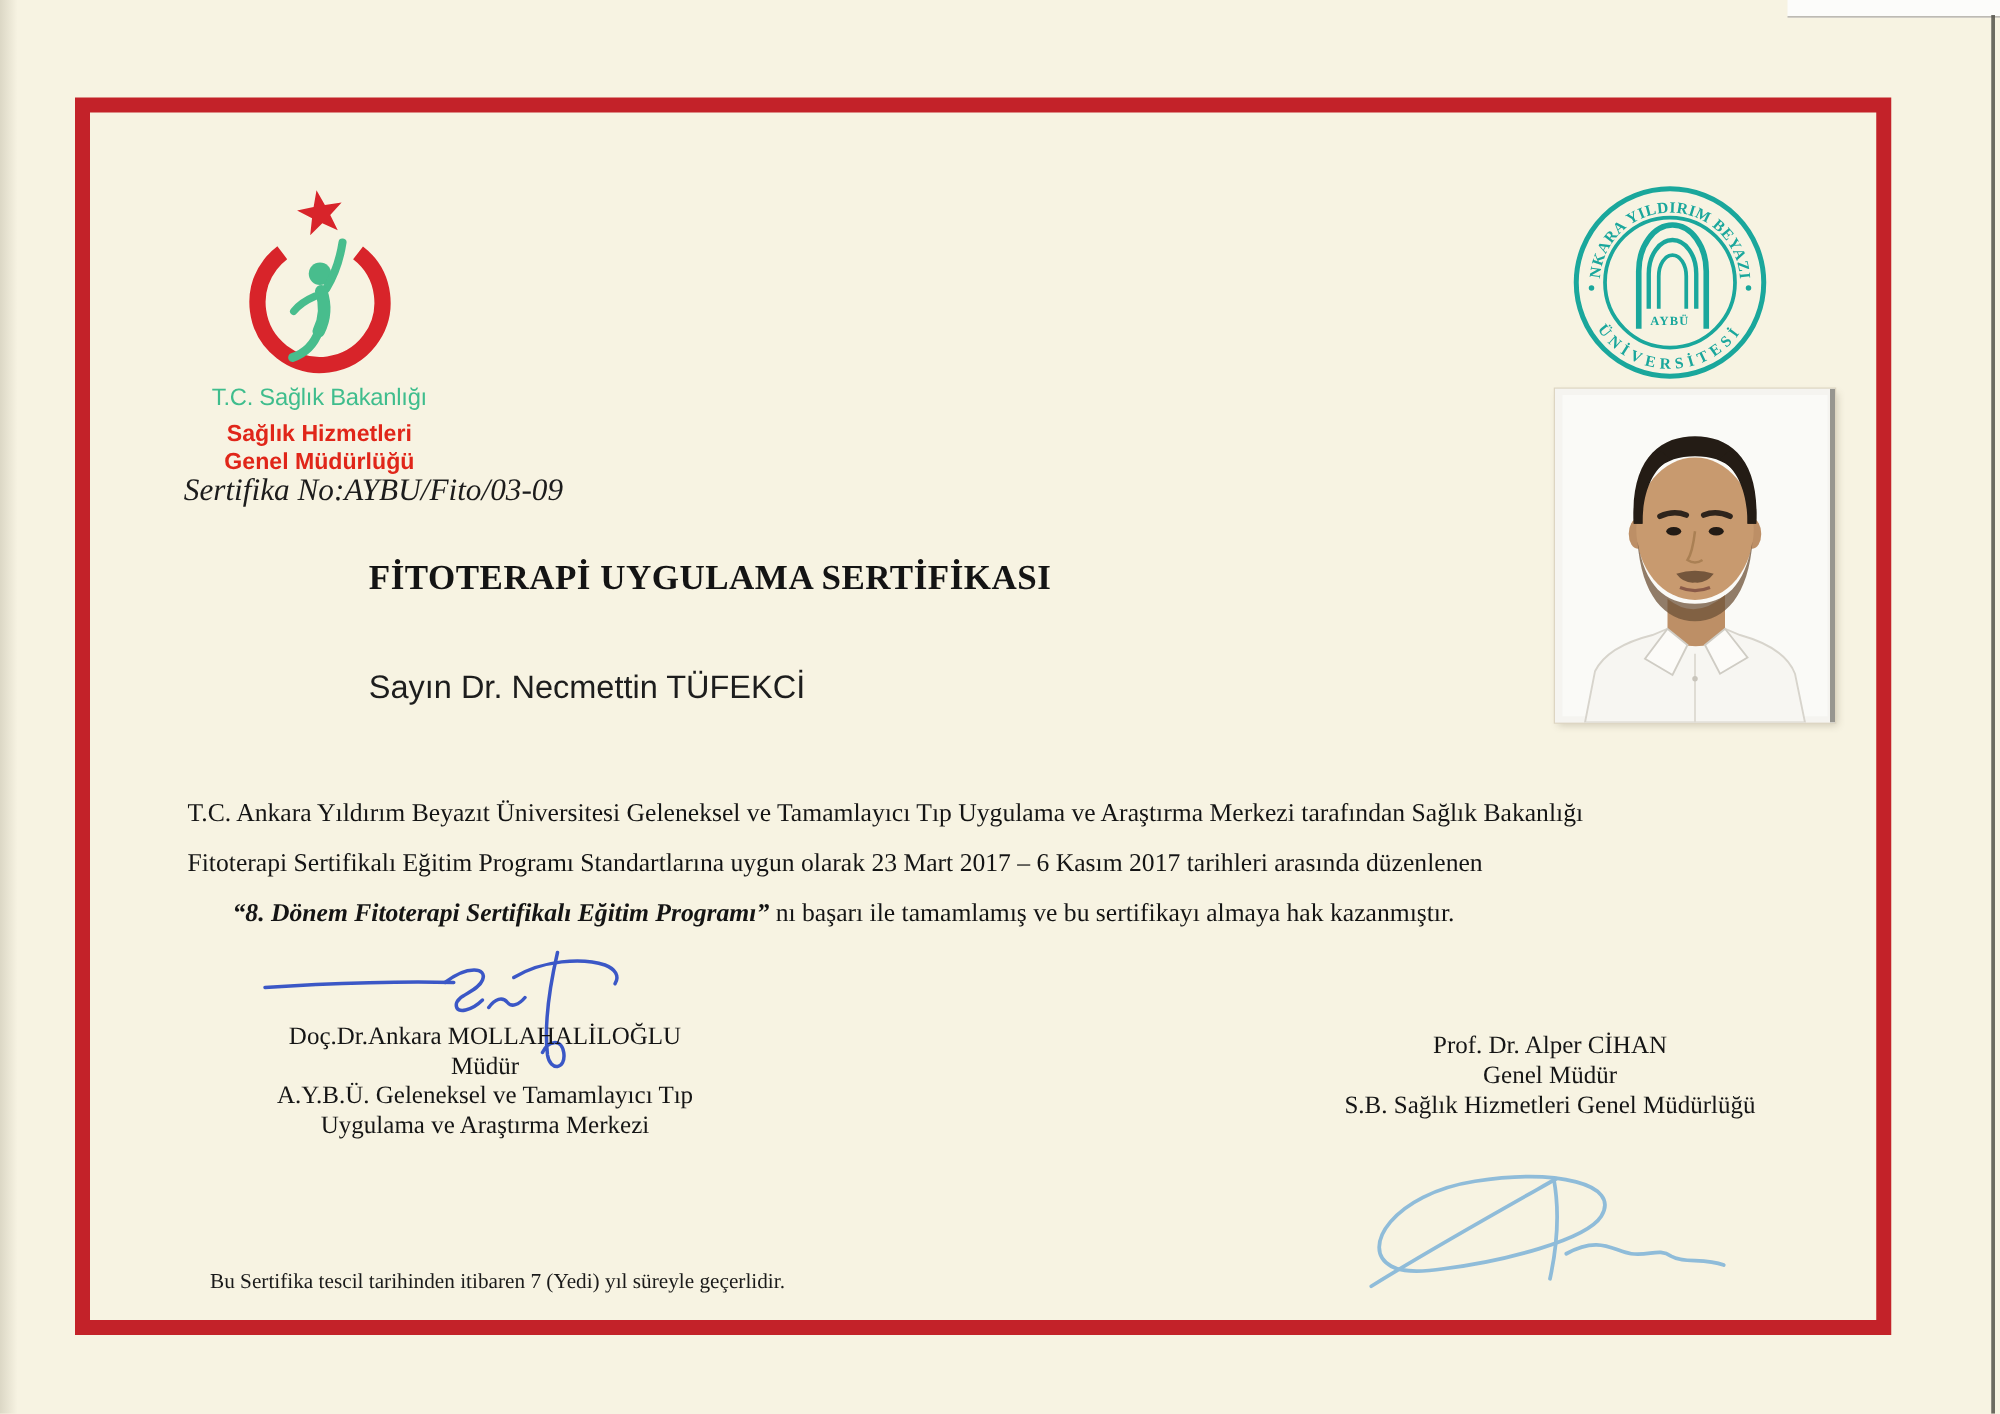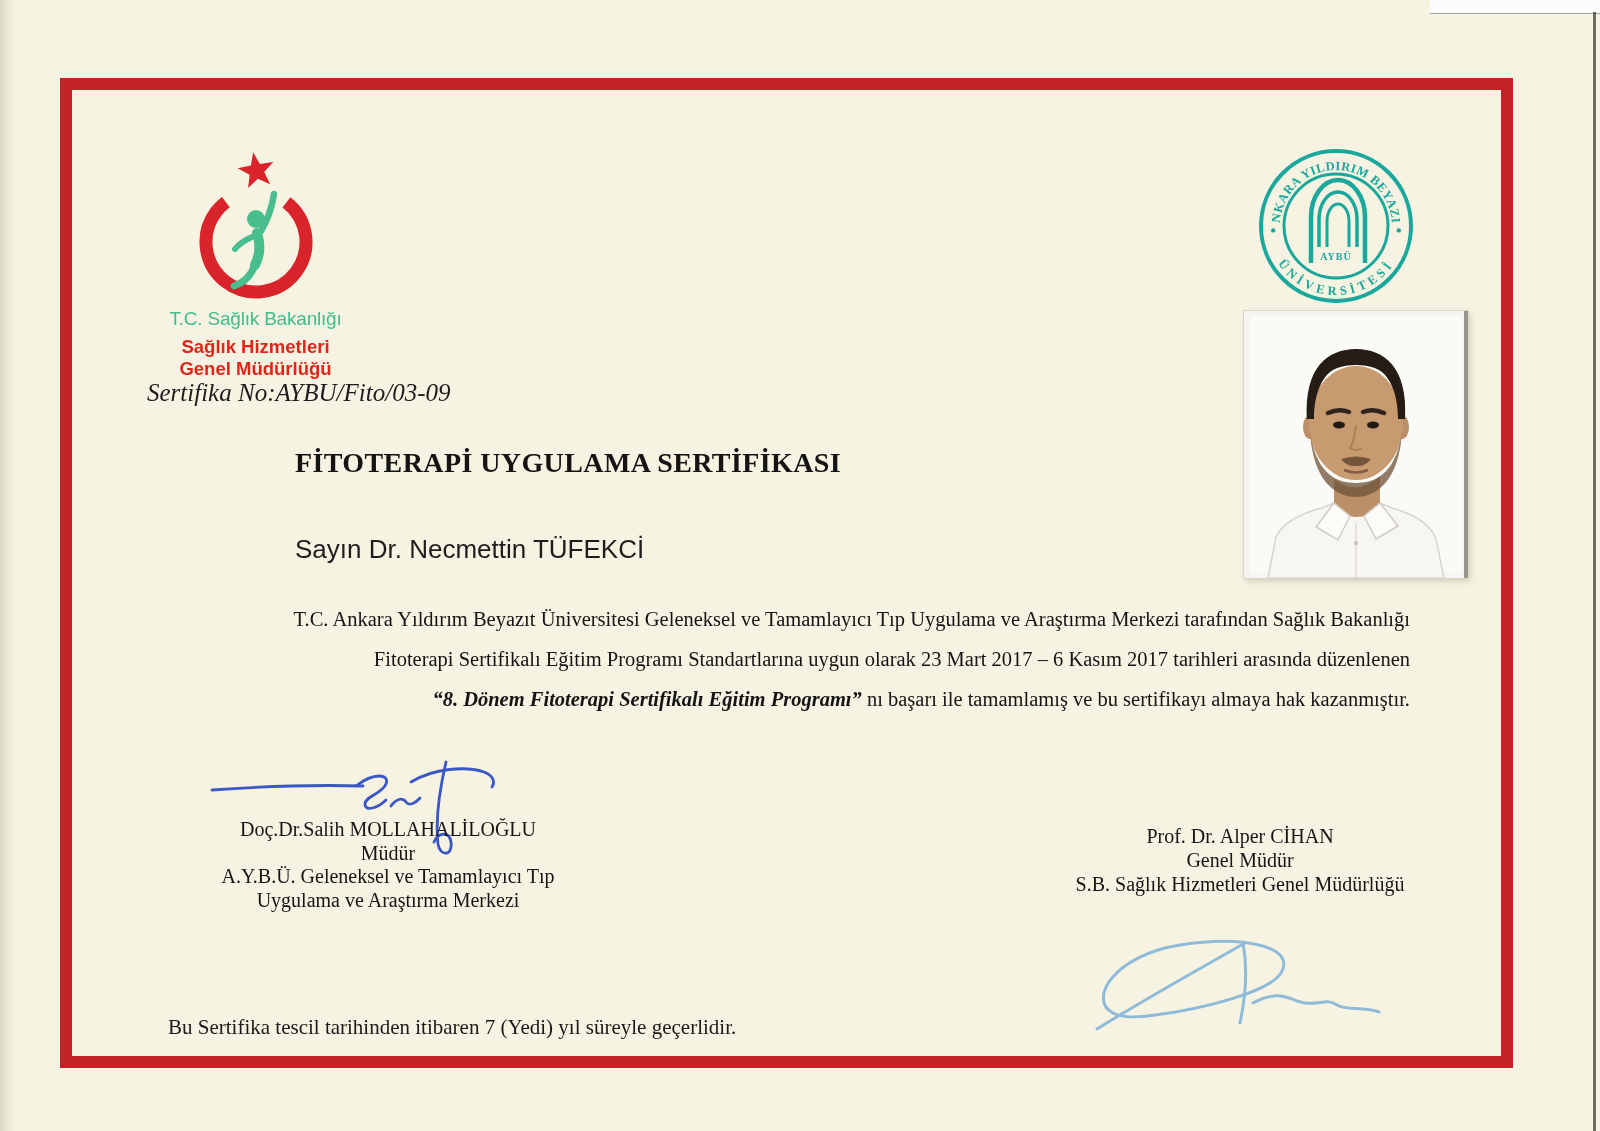--- a/index.html
+++ b/index.html
@@ -51,30 +51,30 @@
       radial-gradient(ellipse 30px 8px at 12% 30%, rgba(150,150,148,.45), rgba(150,150,148,0) 70%),
       radial-gradient(ellipse 40px 8px at 42% 25%, rgba(160,158,155,.4), rgba(160,158,155,0) 70%),
       radial-gradient(ellipse 34px 8px at 74% 30%, rgba(150,150,148,.42), rgba(150,150,148,0) 70%),
       linear-gradient(#fbfaf6,#f4f1e6);}
 
   .title{position:absolute;left:295px;width:800px;top:447px;margin:0;
     text-align:left;font-size:28px;font-weight:bold;letter-spacing:.4px;color:#141414;}
   .recipient{position:absolute;left:295px;width:800px;top:534px;
     font-family:"Liberation Sans",sans-serif;font-size:26px;color:#1d1d1d;}
 
-  .body-text{position:absolute;left:150px;width:1260px;top:599px;
-    text-align:right;font-size:20.5px;line-height:40px;color:#141414;}
+  .body-text{position:absolute;left:150px;width:1260px;top:631px;
+    text-align:left;font-size:20.5px;line-height:40px;color:#141414;}
   .body-text .em{font-weight:bold;font-style:italic;margin-left:36px;}
 
   .sig-ink{position:absolute;}
   .sign-block{position:absolute;text-align:center;font-size:20px;color:#151515;}
   .sign-left{left:208px;top:818px;width:360px;line-height:23.5px;}
   .sign-right{left:1040px;top:824px;width:400px;line-height:24px;}
 
-  .footer-note{position:absolute;left:168px;top:1015px;font-size:21px;color:#1a1a1a;text-align:center;}
+  .footer-note{position:absolute;left:168px;top:1015px;font-size:17px;color:#1a1a1a;text-align:center;}
 </style>
 </head>
 <body>
 
 <div class="page">
 
   <div class="scan-left-shade"></div>
   <div class="scan-top-right"></div>
   <div class="scan-right-line"></div>
 
@@ -173,21 +173,21 @@
     <g fill="none" stroke="#2b4ac4" stroke-width="2.8" stroke-linecap="round" opacity="0.92">
       <path d="M 4 32 C 60 28 120 27 155 28"></path>
       <path d="M 148 28 C 166 14 182 16 178 26 C 174 36 157 38 157 46 C 157 54 170 50 178 42"></path>
       <path d="M 183 48 C 188 41 194 39 198 44 C 201 48 207 46 212 40"></path>
       <path d="M 238 4 C 232 30 227 60 230 86 C 232 99 245 98 243 84 C 241 72 230 75 226 84"></path>
       <path d="M 203 24 C 226 10 258 8 276 14 C 284 17 288 23 284 29"></path>
     </g>
   </svg>
 
   <div class="sign-block sign-left">
-    <div>Doç.Dr.Salih MOLLAHALİLOĞLU</div>
+    <div>Doç.Dr.Ankara MOLLAHALİLOĞLU</div>
     <div>Müdür</div>
     <div>A.Y.B.Ü. Geleneksel ve Tamamlayıcı Tıp</div>
     <div>Uygulama ve Araştırma Merkezi</div>
   </div>
 
   <div class="sign-block sign-right">
     <div>Prof. Dr. Alper CİHAN</div>
     <div>Genel Müdür</div>
     <div>S.B. Sağlık Hizmetleri Genel Müdürlüğü</div>
   </div>

